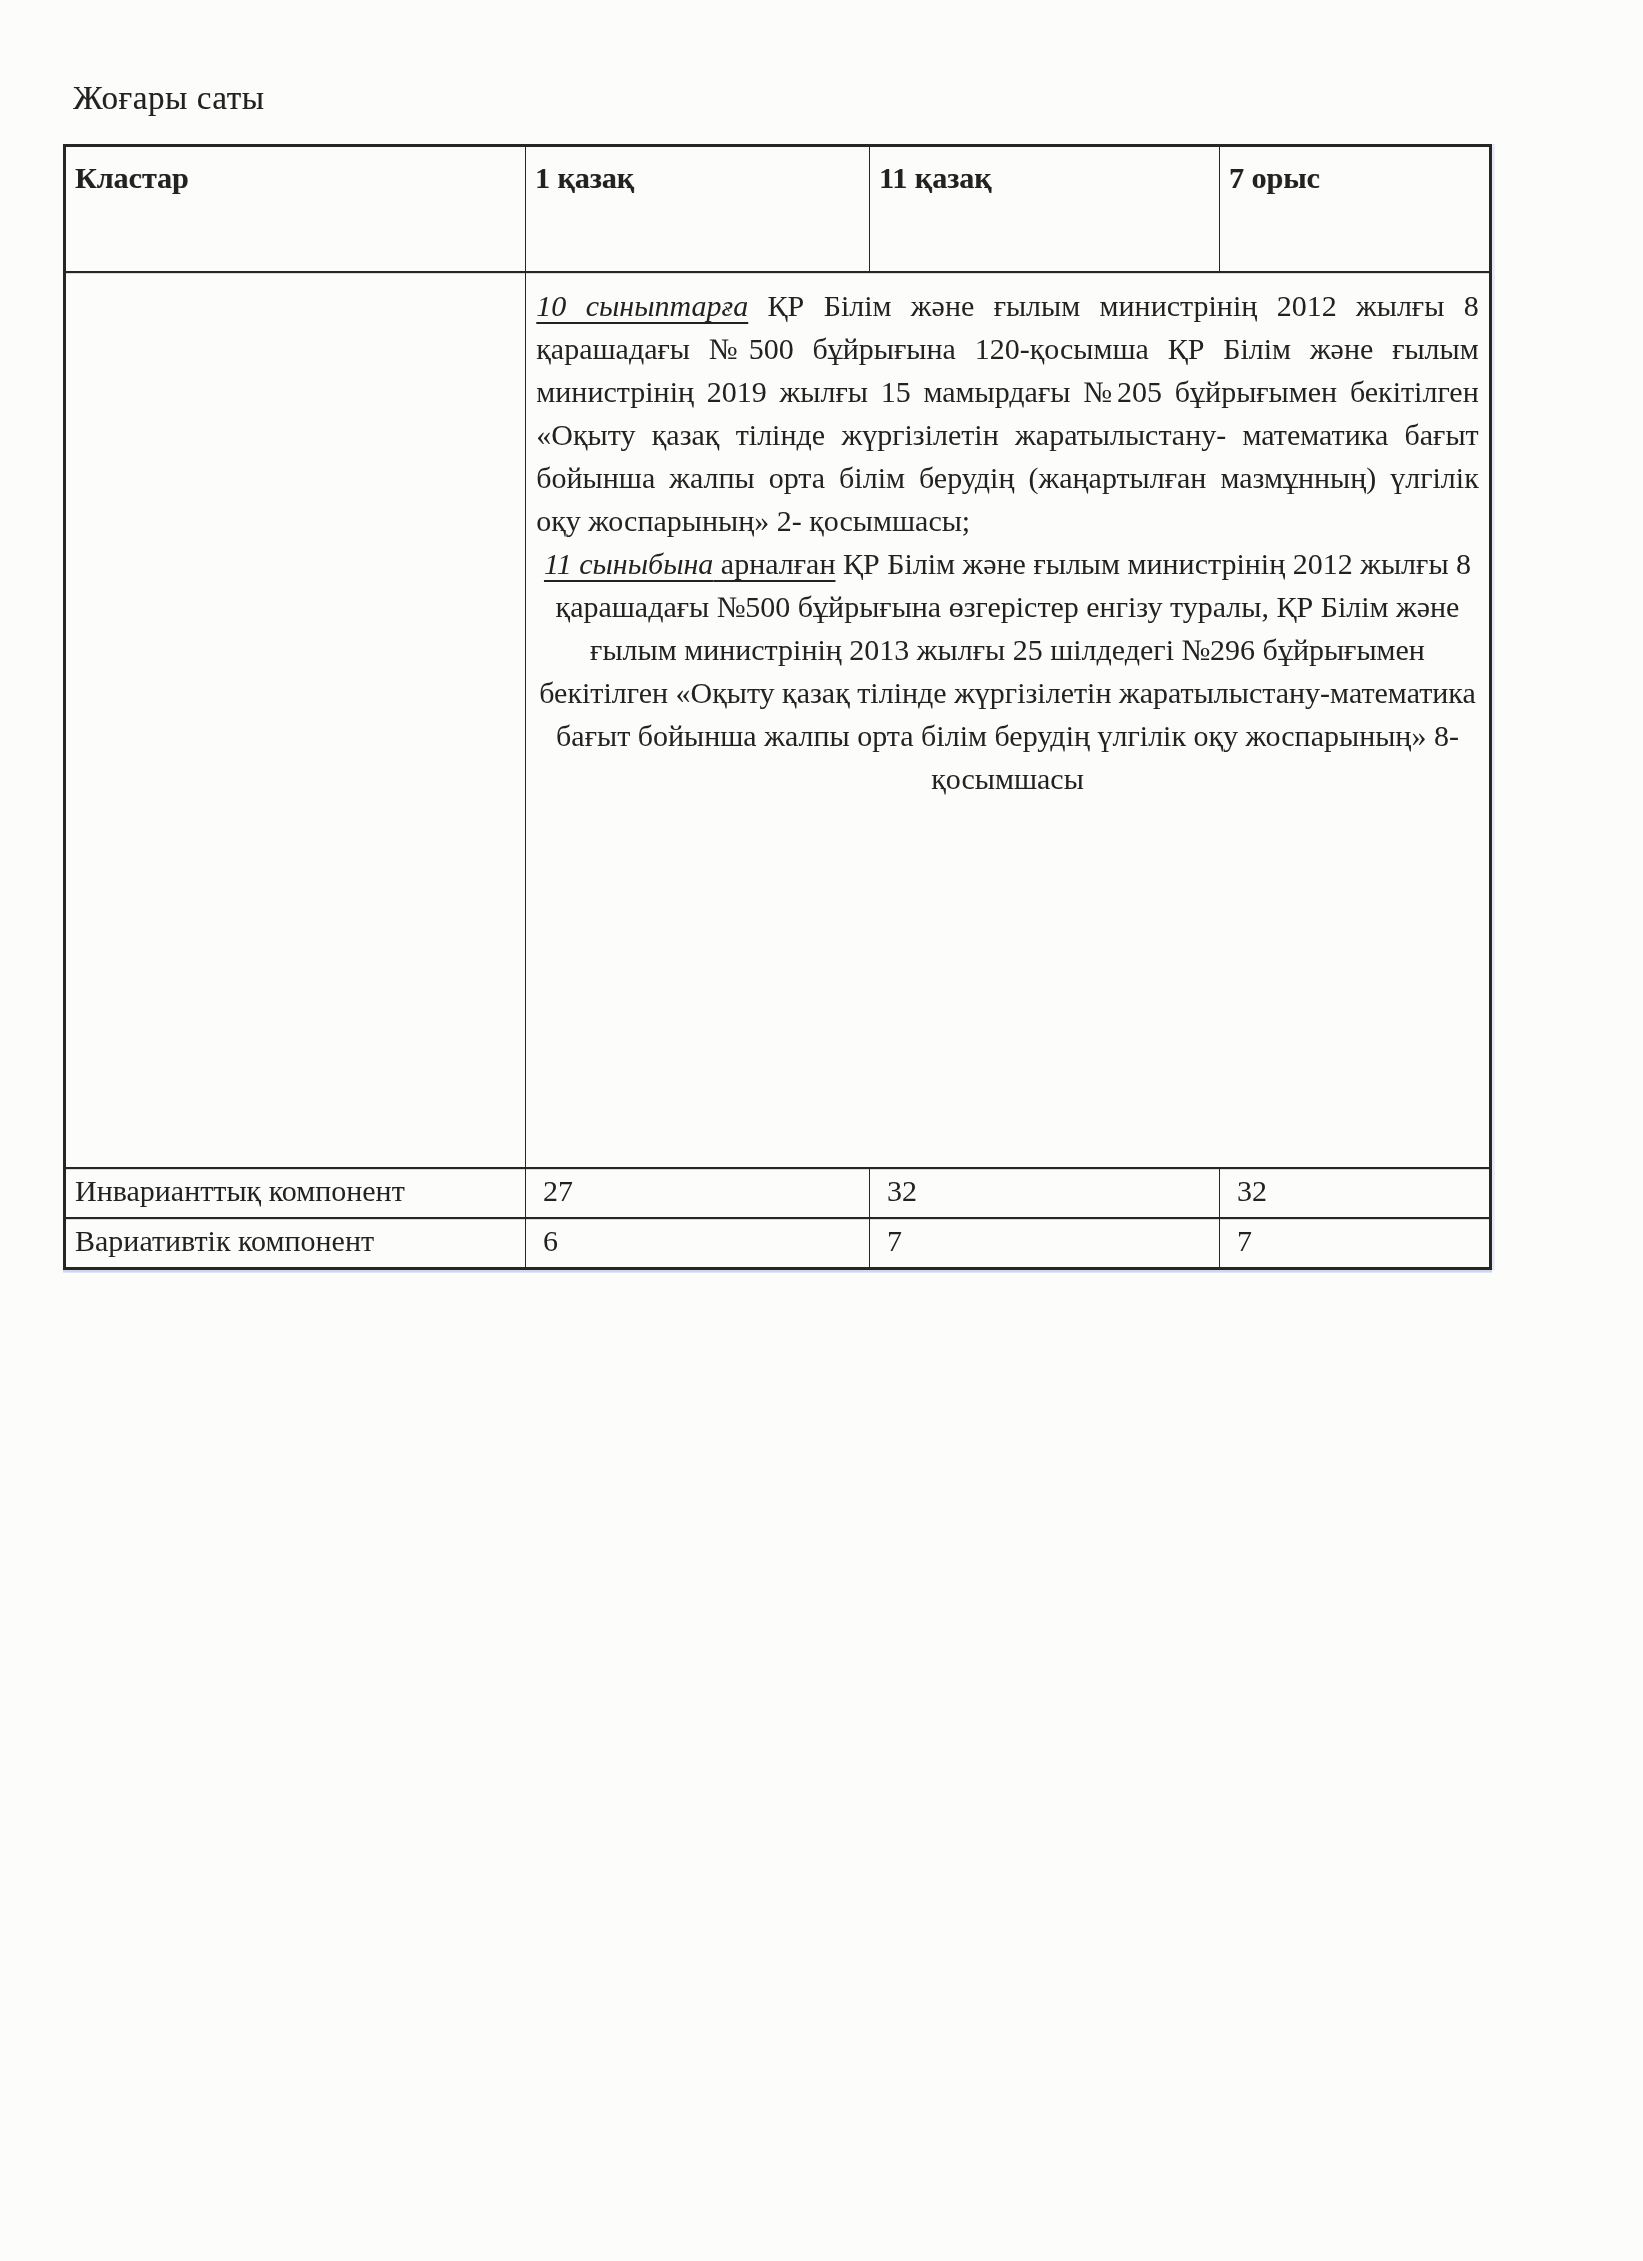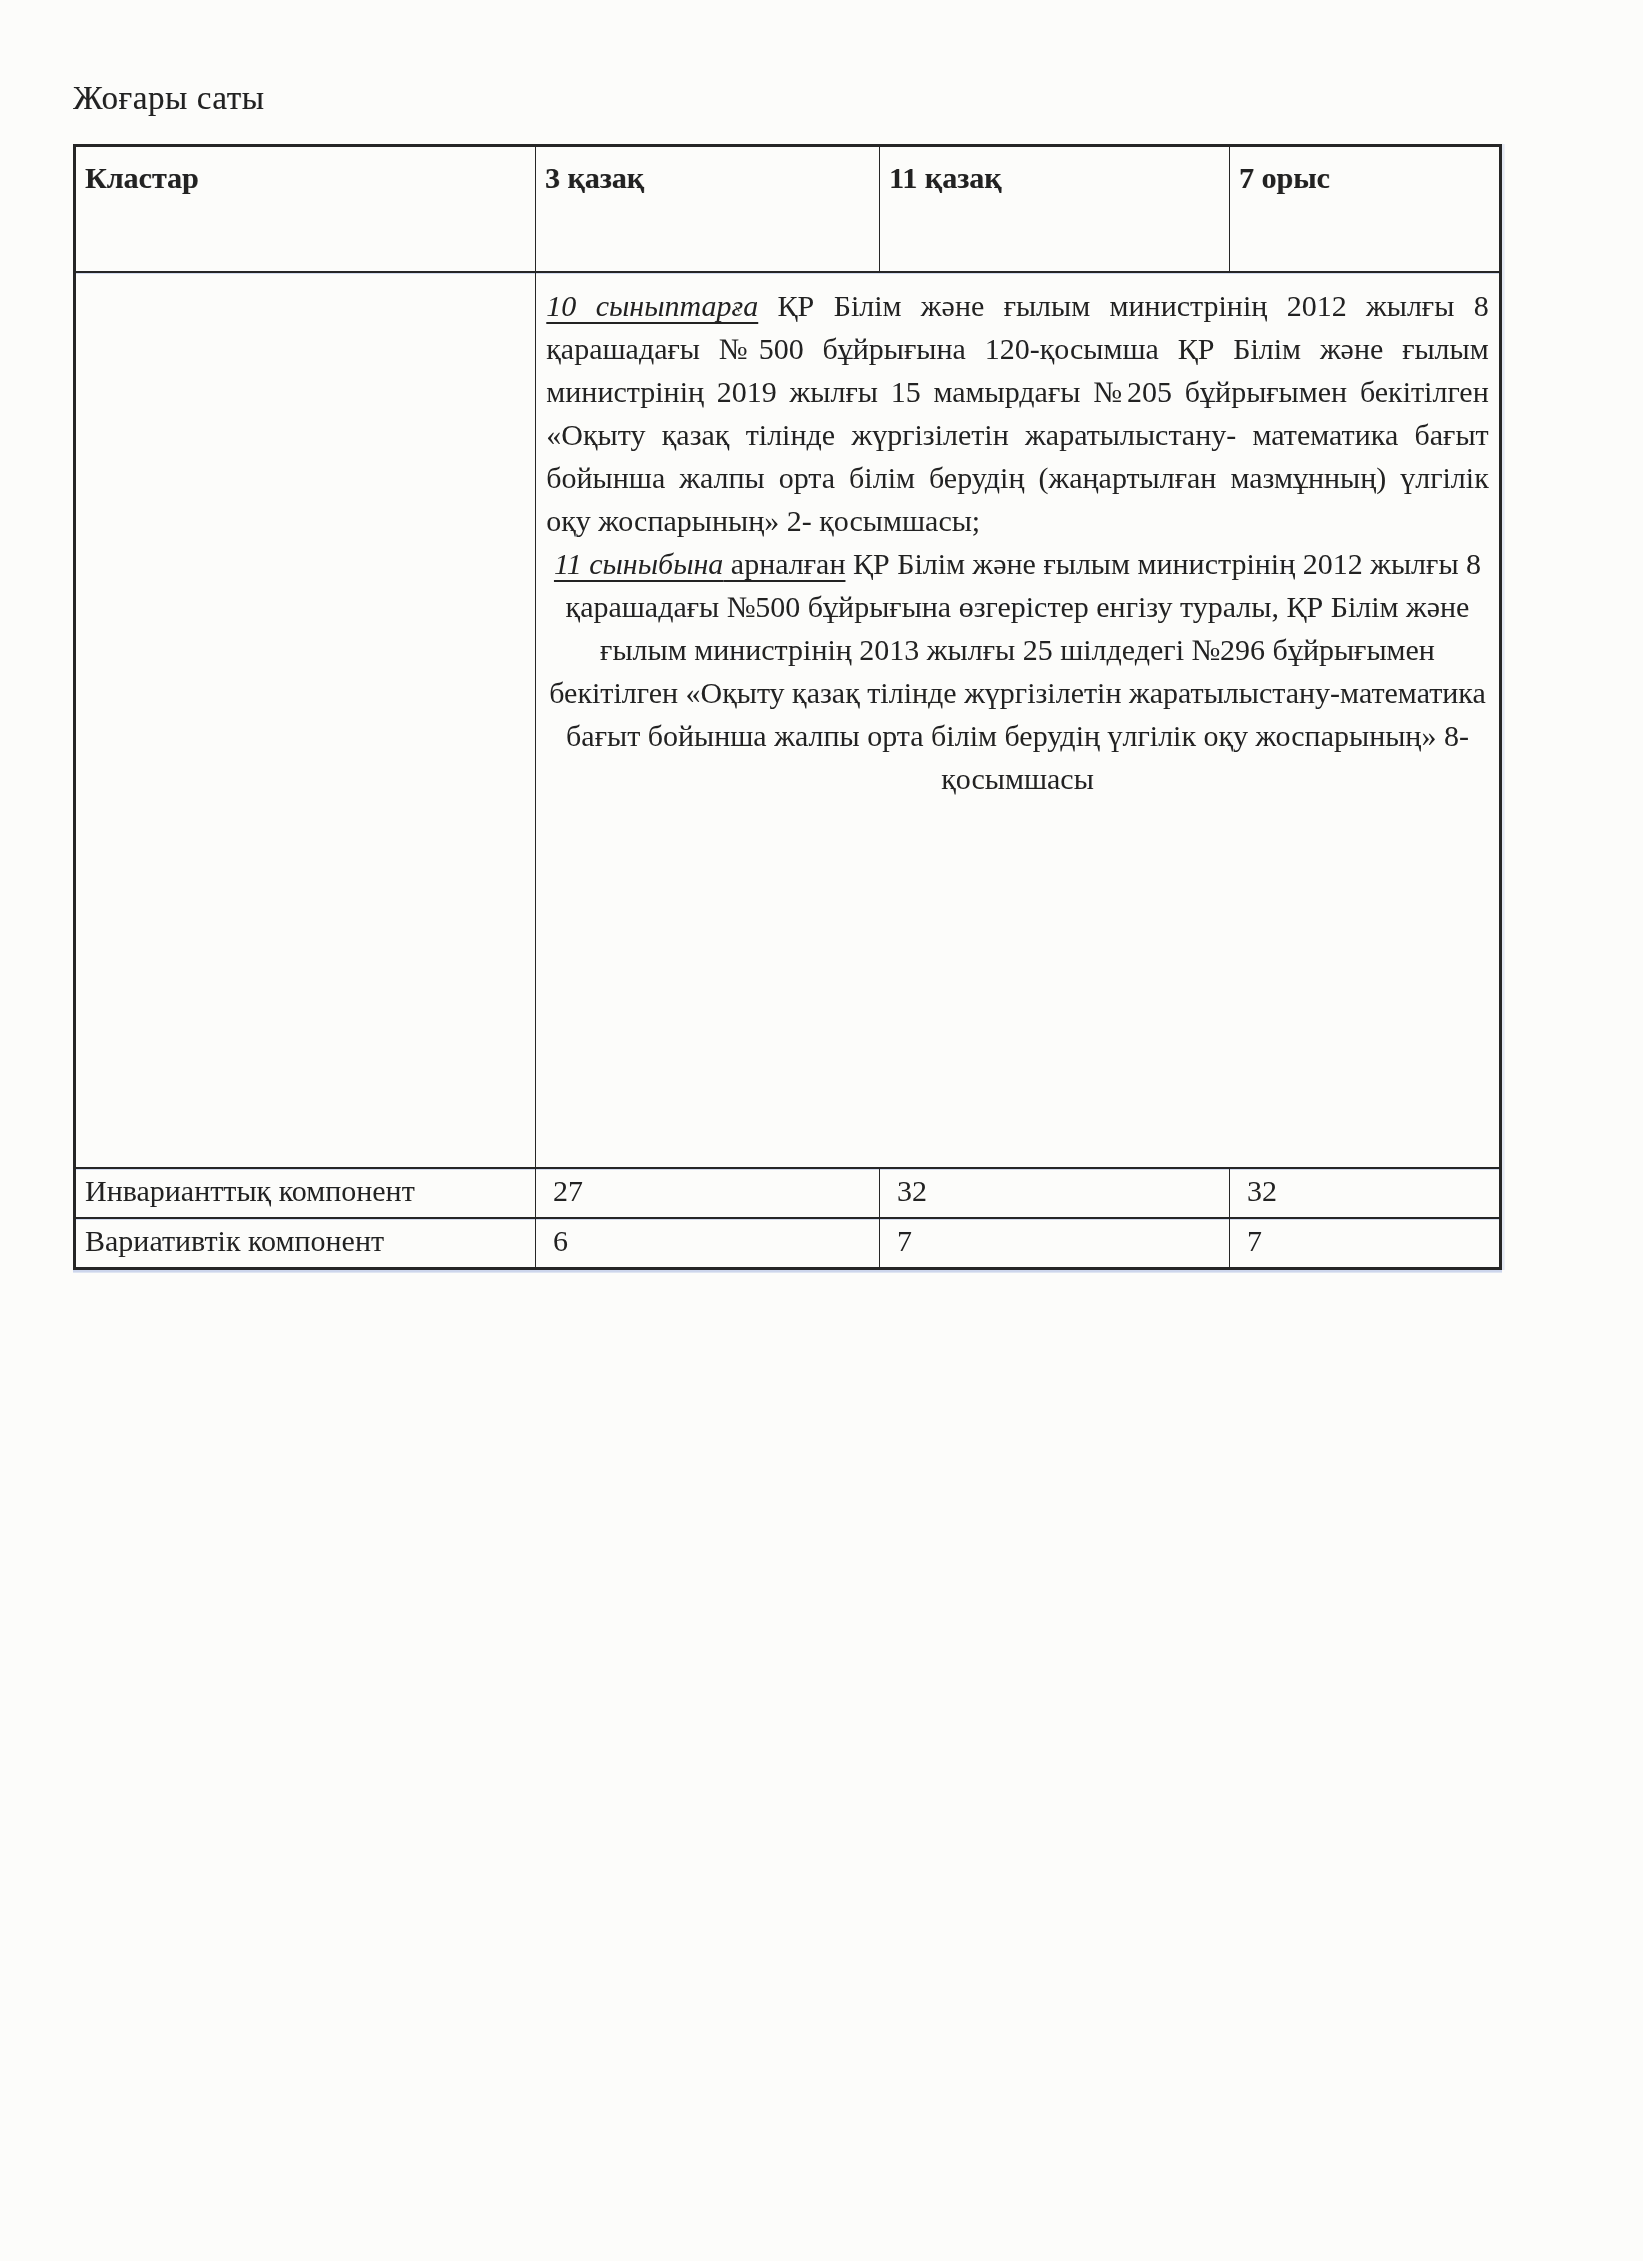--- a/index.html
+++ b/index.html
@@ -17,21 +17,21 @@
     color:var(--ink);
     -webkit-font-smoothing:antialiased;
   }
   .page-title{
     position:absolute;left:73px;top:80px;width:1426px;
     text-align:left;font-size:33px;font-weight:normal;
     letter-spacing:0.6px;
     text-shadow:0.4px 0.4px 0 rgba(0,0,0,0.30);
   }
   table.doc-table{
-    position:absolute;left:73px;top:144px;width:1426px;
+    position:absolute;left:63px;top:144px;width:1426px;
     border-collapse:collapse;table-layout:fixed;
     border:3.2px solid var(--border);
     box-shadow:0 2.6px 0 var(--fringe),2.6px 0 0 rgba(95,125,205,0.15);
   }
   col.c1{width:461px;} col.c2{width:344px;} col.c3{width:350px;} col.c4{width:271px;}
   td{
     border:1.9px solid var(--border);
     border-top-width:2.6px;border-bottom-width:2.6px;
     vertical-align:top;
     font-size:30px;line-height:43px;
@@ -79,21 +79,21 @@
 <table class="doc-table">
   <colgroup>
     <col class="c1">
       <col class="c2">
       <col class="c3">
       <col class="c4">
   </colgroup>
   <tbody>
     <tr class="header-row">
       <td>Кластар</td>
-      <td>3 қазақ</td>
+      <td>1 қазақ</td>
       <td>11 қазақ</td>
       <td>7 орыс</td>
     </tr>
     <tr class="merged-row">
       <td></td>
       <td class="merged-cell" colspan="3">
         <p class="basis-p1"><span class="lead-italic">10 сыныптарға</span><span> ҚР Білім және ғылым министрінің 2012 жылғы 8 қарашадағы №500 бұйрығына 120-қосымша ҚР Білім және ғылым министрінің 2019 жылғы 15 мамырдағы №205 бұйрығымен бекітілген «Оқыту қазақ тілінде жүргізілетін жаратылыстану- математика бағыт бойынша  жалпы орта білім берудің (жаңартылған мазмұнның) үлгілік оқу жоспарының» 2- қосымшасы;</span></p>
         <p class="basis-p2"><span class="lead-italic">11 сыныбына</span><span class="lead-underline"> арналған</span><span> ҚР Білім және ғылым министрінің 2012 жылғы 8 қарашадағы №500 бұйрығына өзгерістер енгізу туралы, ҚР Білім және ғылым министрінің 2013 жылғы 25 шілдедегі №296 бұйрығымен бекітілген «Оқыту қазақ тілінде жүргізілетін жаратылыстану-математика бағыт бойынша жалпы орта білім берудің үлгілік оқу жоспарының»  8- қосымшасы</span></p>
       </td>
     </tr>

